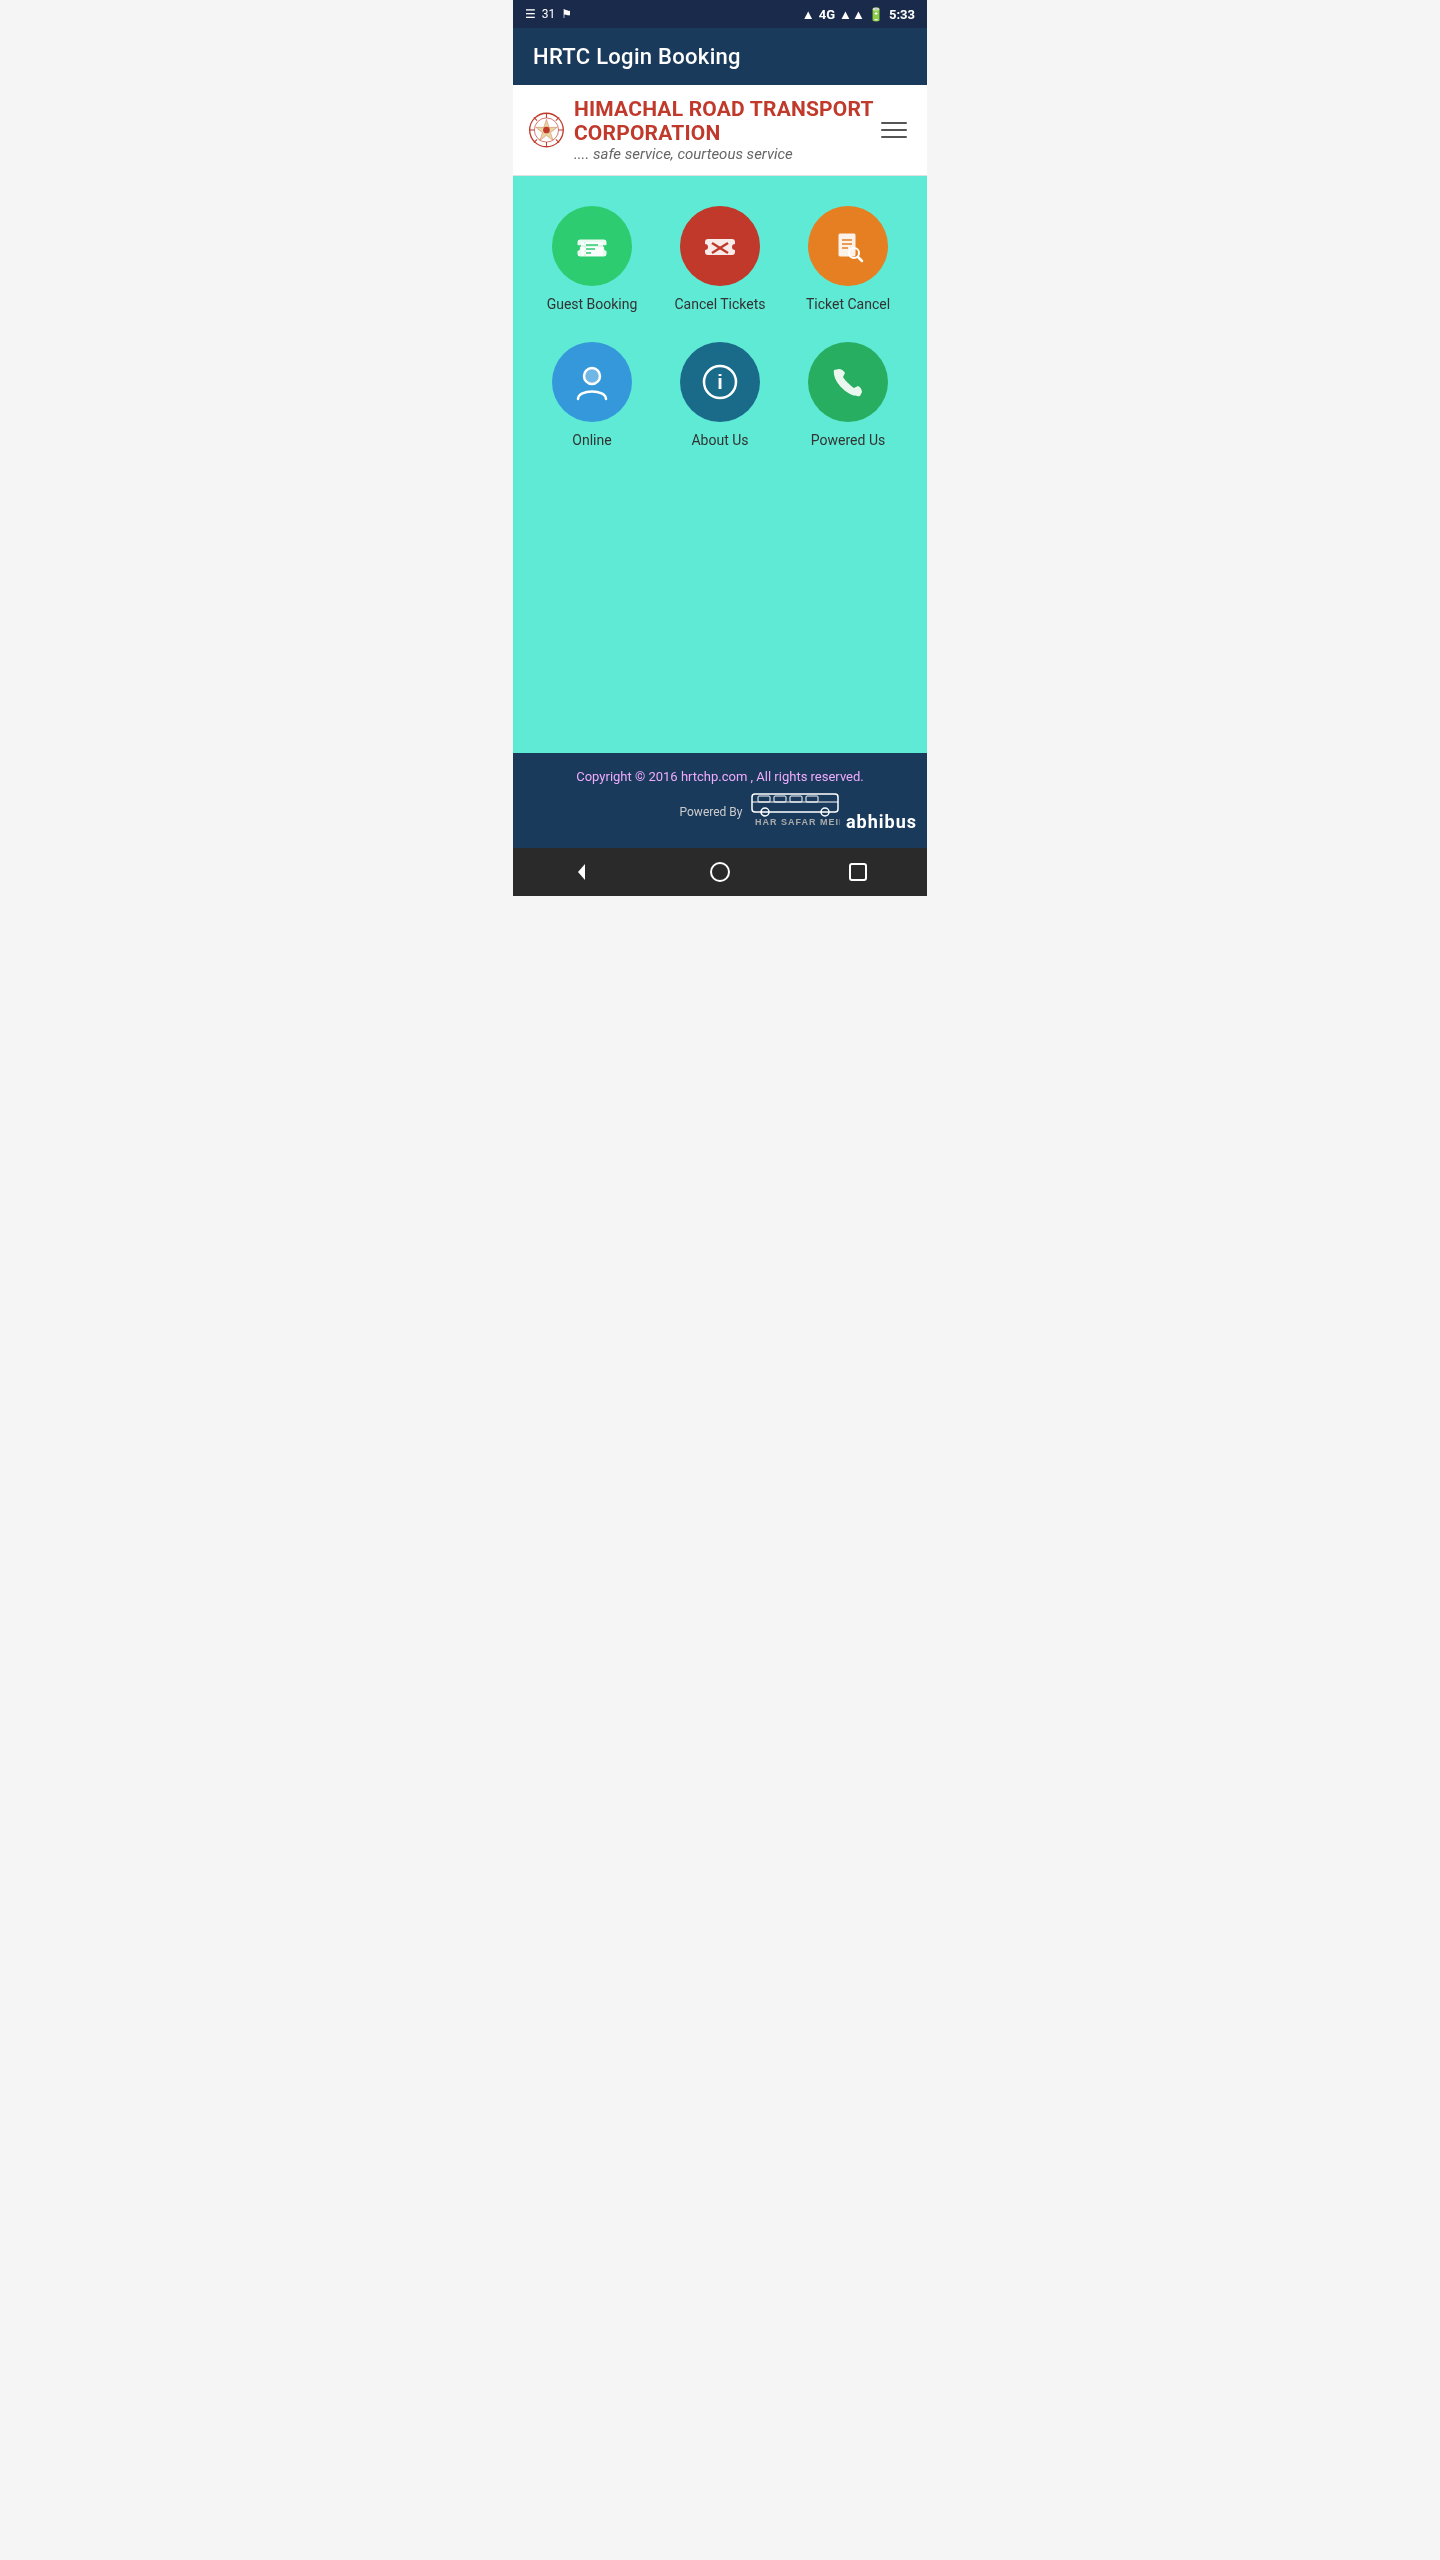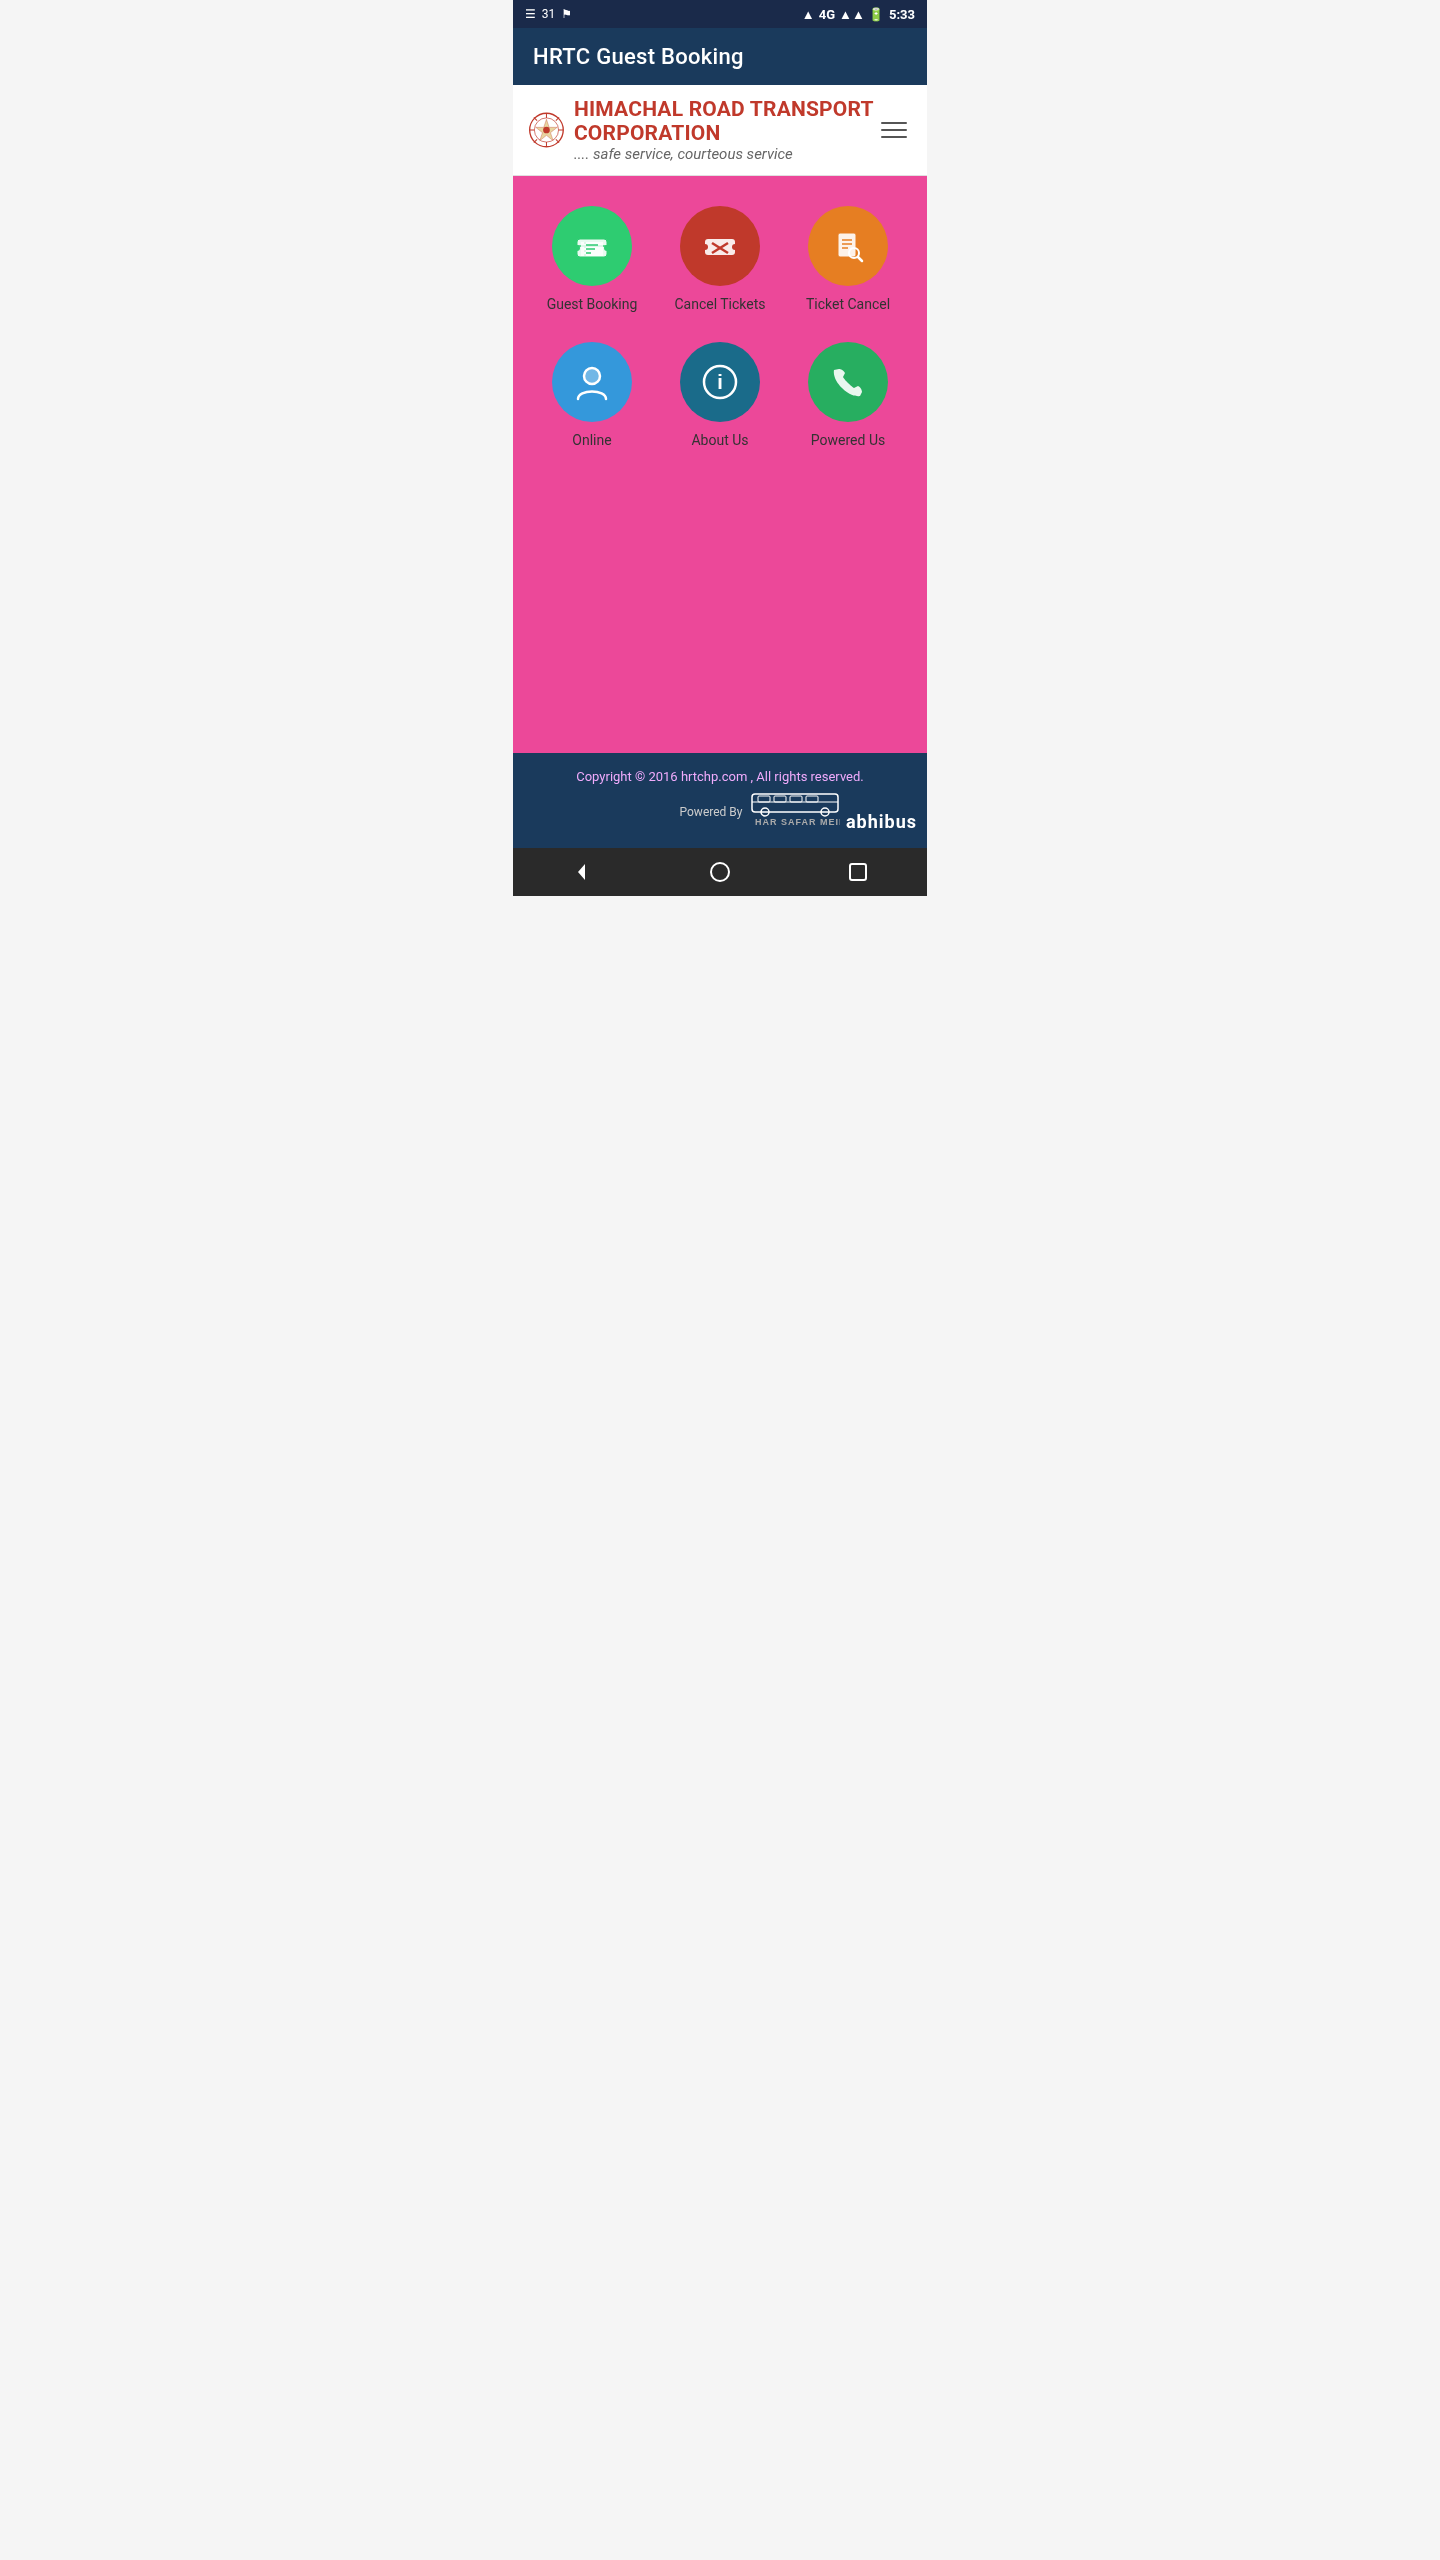--- a/index.html
+++ b/index.html
@@ -106,21 +106,21 @@
     .menu-line {
       width: 26px;
       height: 2px;
       background: #555;
       border-radius: 2px;
     }
 
     
     .main-content {
       flex: 1;
-      background: #ec4899;
+      background: #5eead4;
       padding: 30px 20px;
     }
 
     .grid-container {
       display: grid;
       grid-template-columns: repeat(3, 1fr);
       gap: 30px 10px;
       justify-items: center;
     }
 
@@ -218,21 +218,21 @@
   <div class="status-right">
     <span>▲</span>
     <span>4G</span>
     <span>▲▲</span>
     <span>🔋</span>
     <span>5:33</span>
   </div>
 </div>
 
 <div class="app-bar">
-  <span>HRTC Guest Booking</span>
+  <span>HRTC Login Booking</span>
 </div>
 
 <div class="header">
   <div class="logo-area">
 
     <svg class="logo-emblem" viewBox="0 0 52 52" xmlns="http://www.w3.org/2000/svg">
       <circle cx="26" cy="26" r="25" fill="none" stroke="#c0392b" stroke-width="2"></circle>
       <circle cx="26" cy="26" r="18" fill="none" stroke="#c0392b" stroke-width="1"></circle>
 
       <line x1="26" y1="1" x2="26" y2="8" stroke="#c0392b" stroke-width="1.5"></line>

